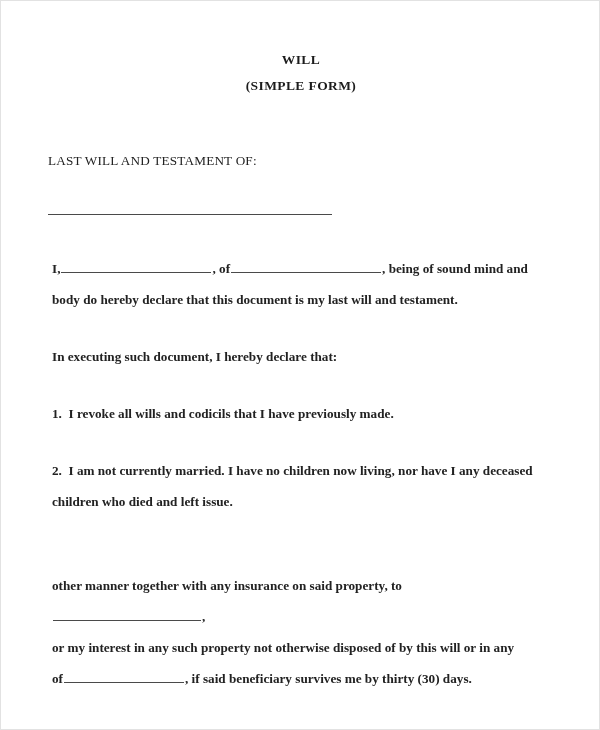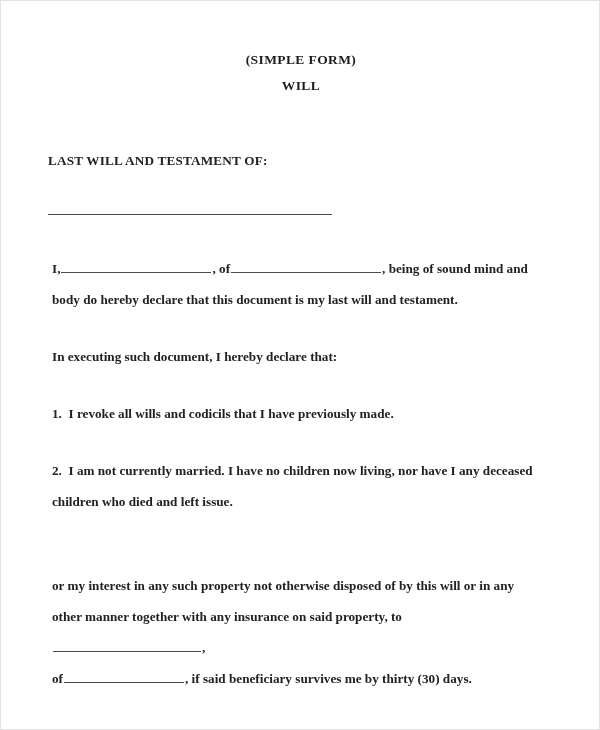--- a/index.html
+++ b/index.html
@@ -45,21 +45,21 @@
   
   .body-text {
     margin-top: 46px;
     color: #222222;
     font-size: 13.2px;
     font-weight: bold;
     line-height: 31px;
   }
   .heading-line {
     font-size: 13.2px;
-    font-weight: bold;
+    font-weight: normal;
     letter-spacing: 0.2px;
   }
   .para {
     margin: 4px;
   }
   .gap-sm { height: 18px; }
   .gap-md { height: 27px; }
   .gap-lg { height: 34px; }
 
   
@@ -93,22 +93,22 @@
   }
   .nowrap { white-space: nowrap; }
 </style>
 </head>
 <body>
 
 <div class="page">
   <div class="doc">
 
     <div class="title-block">
+      <div class="title-line">WILL</div>
       <div class="title-line">(SIMPLE FORM)</div>
-      <div class="title-line">WILL</div>
     </div>
 
     <div class="body-text">
 
       <div class="heading-line">LAST WILL AND TESTAMENT OF:</div>
 
       <div class="name-rule"></div>
 
       <div class="gap-lg"></div>
 
@@ -139,24 +139,24 @@
         </div>
         <div>children who died and left issue.</div>
       </div>
 
       <div class="gap-sm"></div>
 
 
       <div class="gap-md"></div>
 
       <div class="para">
-        <div>or my interest in any such property not otherwise disposed of by this will or in any</div>
         <div>
           <span>other manner together with any insurance on said property, to</span><span class="blank blank-to"></span><span>,</span>
         </div>
+        <div>or my interest in any such property not otherwise disposed of by this will or in any</div>
         <div>
           <span>of</span><span class="blank blank-of-short"></span><span>, if said beneficiary survives me by thirty (30) days.</span>
         </div>
       </div>
 
       <div class="gap-sm"></div>
 
       <div class="para">
         <div>
           &nbsp;

